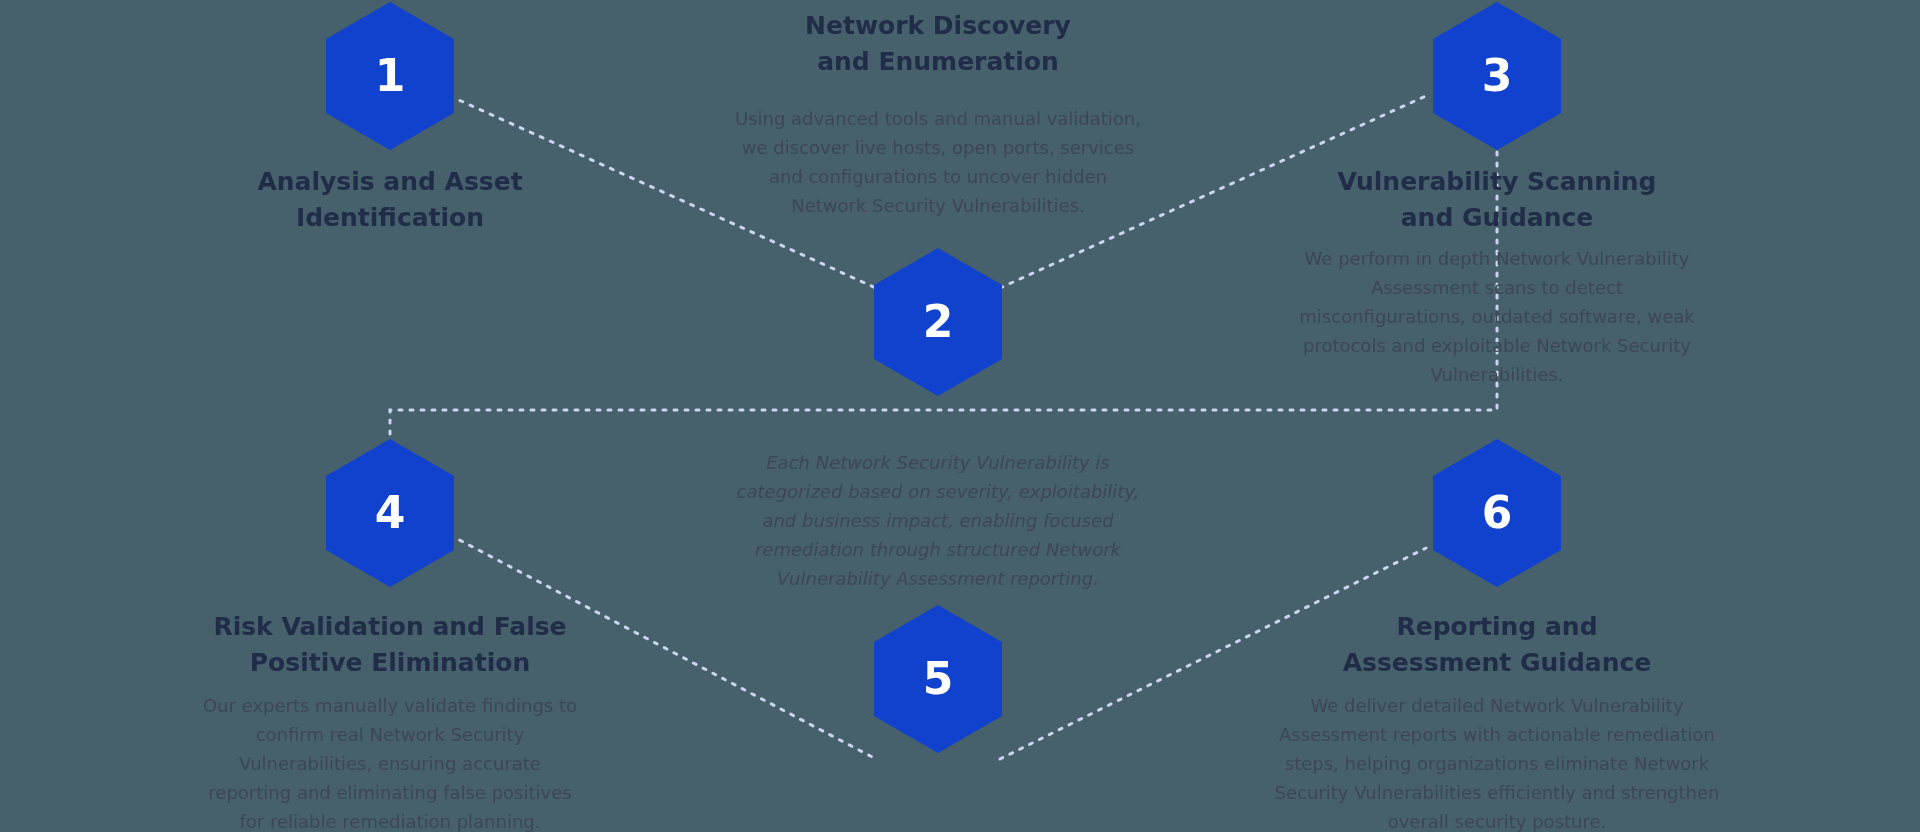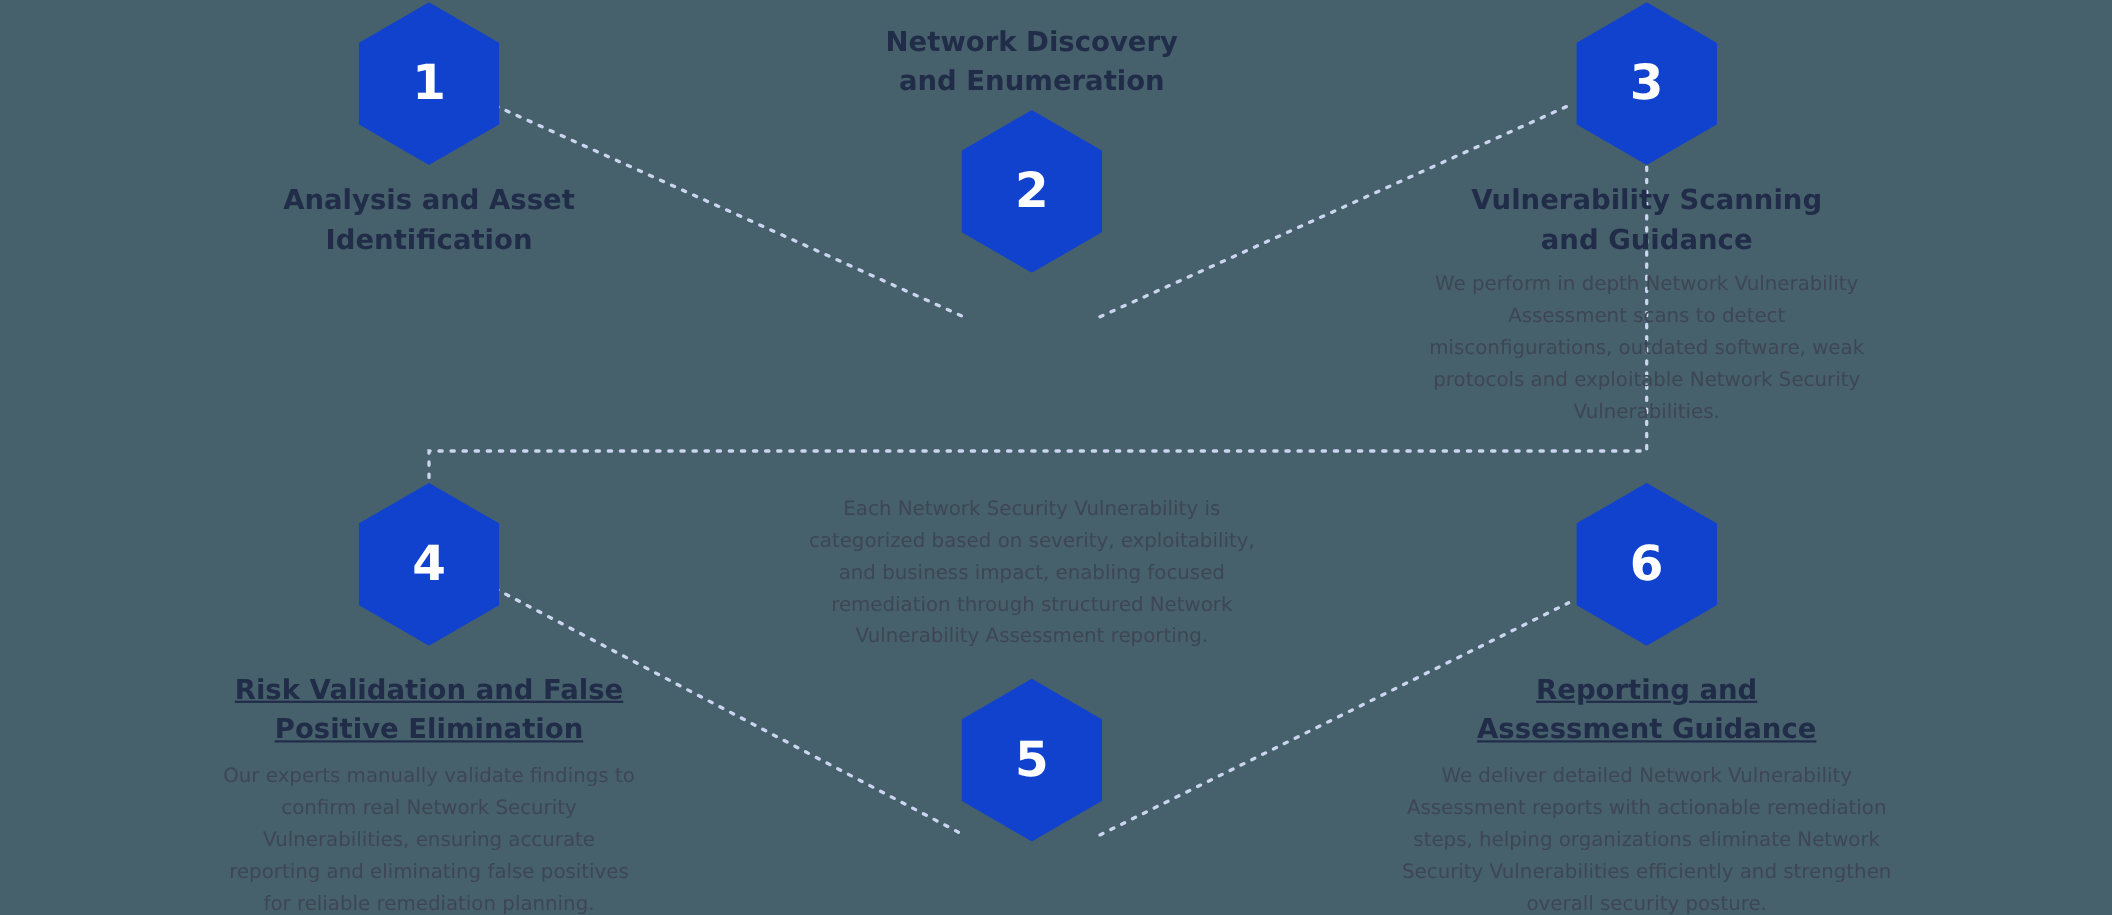--- a/index.html
+++ b/index.html
@@ -67,34 +67,34 @@
     white-space: pre-line;
   }
 
   
   #step1 { left: 90px;   top: 2px;   width: 600px; }
   #step3 { left: 1187px; top: 2px;   width: 620px; }
   #step1 .hex, #step3 .hex { margin-bottom: 14px; }
   #step1 .title, #step3 .title { margin-bottom: 8px; }
 
   
-  #step2 { left: 668px;  top: 20px;   width: 540px; }
+  #step2 { left: 668px;  top: 8px;   width: 540px; gap: 16px; }
   #step2 .title { margin-bottom: 8px; }
   #step2 .desc  { margin-bottom: 12px; }
 
   
   #step4 { left: 90px;   top: 439px; width: 600px; }
   #step6 { left: 1187px; top: 439px; width: 620px; }
   #step4 .hex, #step6 .hex { margin-bottom: 22px; }
-  #step4 .title, #step6 .title { margin-bottom: 10px; text-decoration: underline; }
+  #step4 .title, #step6 .title { margin-bottom: 10px; }
 
   
   #step5 { left: 668px;  top: 448px; width: 540px; }
   #step5 .title { margin-bottom: 10px; }
-  #step5 .desc  { margin-bottom: 24px; }
+  #step5 .desc  { margin-bottom: 12px; font-style: italic; }
 </style>
 </head>
 <body style="--background: #46616C; --hexagon: #1142CD; --step-number: #FFFFFF; --title: #212C49; --body: #3E4655; --connector: #CBD5F0;">
 
 <svg class="connectors" viewBox="0 0 1920 832" xmlns="http://www.w3.org/2000/svg">
   <polyline points="450,96 876,288"></polyline>
   <polyline points="1000,288 1426,96"></polyline>
   <polyline points="1497,152 1497,410 390,410 390,437"></polyline>
   <polyline points="450,535 876,759"></polyline>
   <polyline points="1000,759 1426,548"></polyline>
@@ -104,20 +104,24 @@
   <div class="hex">
     <span class="hex-num">1</span>
   </div>
   <div class="title">Analysis and Asset
 Identification</div>
 </div>
 
 <div class="step" id="step2">
   <div class="title">Network Discovery
 and Enumeration</div>
+  <div class="desc">Using advanced tools and manual validation,
+we discover live hosts, open ports, services
+and configurations to uncover hidden
+Network Security Vulnerabilities.</div>
   <div class="hex">
     <span class="hex-num">2</span>
   </div>
 </div>
 
 <div class="step" id="step3">
   <div class="hex">
     <span class="hex-num">3</span>
   </div>
   <div class="title">Vulnerability Scanning

